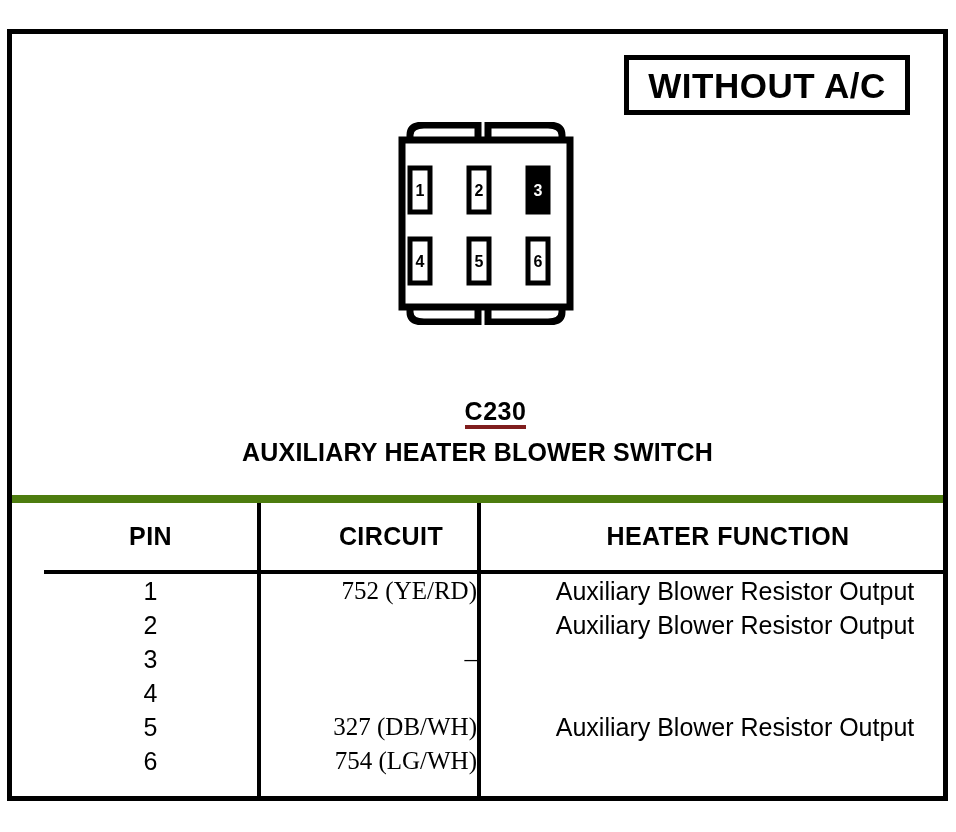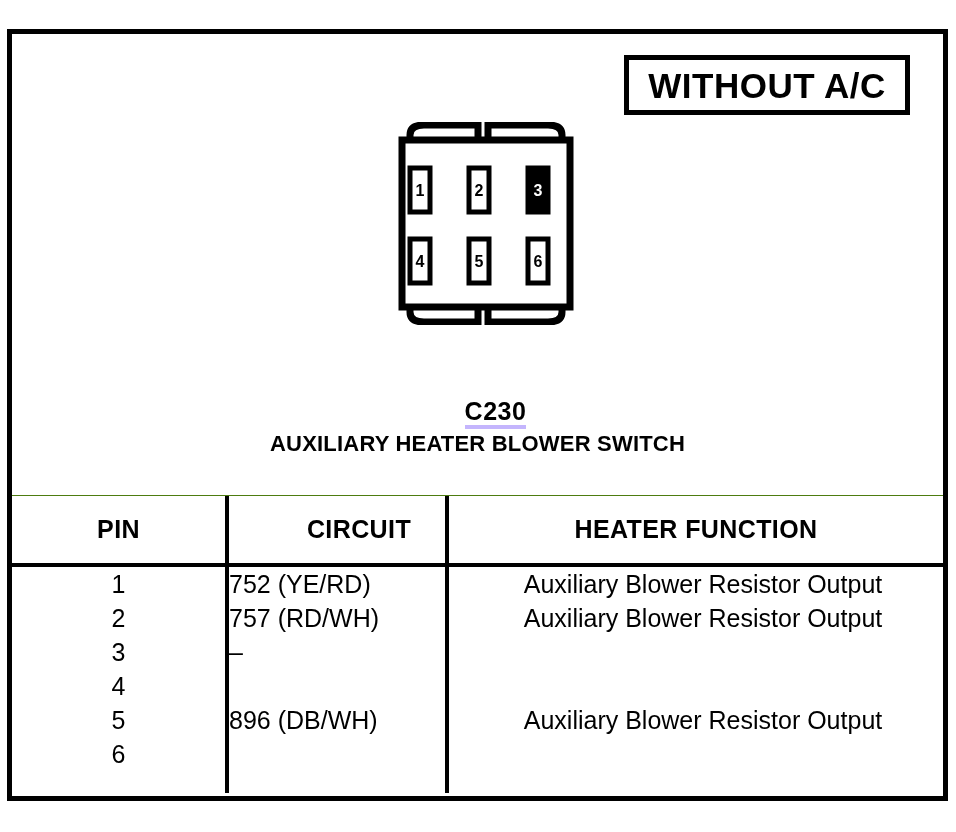--- a/index.html
+++ b/index.html
@@ -69,42 +69,43 @@
     left: 7px;
     top: 398px;
     width: 941px;
     text-align: center;
   }
   .caption .conn-id {
     font-size: 25px;
     font-weight: bold;
     letter-spacing: 0.5px;
     display: inline-block;
-    border-bottom: 4px solid #c4b5fd;
+    border-bottom: 4px solid #7f1d1d;
     padding-bottom: 1px;
     line-height: 1.05;
     margin-left: 36px;
   }
   .caption .conn-name {
-    margin-top: 3px;
-    font-size: 22px;
+    margin-top: 10px;
+    font-size: 25px;
     font-weight: bold;
     letter-spacing: 0.2px;
     line-height: 1.05;
   }
 
   
   .pin-table {
     position: absolute;
     left: 12px;
     top: 495px;
     width: 931px;
     height: 301px;
-    border-top: 1px solid #4d7c0f;
-    box-sizing: border-box;
+    border-top: 8px solid #4d7c0f;
+    box-sizing: border-box;
+    padding-left: 32px;
   }
   .pt-header {
     position: relative;
     height: 71px;
     border-bottom: 4px solid #000;
     box-sizing: border-box;
   }
   .pt-body {
     position: relative;
     height: 226px;
@@ -149,21 +150,22 @@
     white-space: nowrap;
   }
   .row .cell.c-pin {
     left: 0px;
     width: 213px;
     text-align: center;
   }
   .row .cell.c-circuit {
     left: 217px;
     width: 216px;
-    text-align: left;
+    text-align: right;
+    font-family: Liberation Serif, serif;
   }
   .row .cell.c-function {
     left: 451px;
     width: 480px;
     text-align: center;
   }
 </style>
 </head>
 <body>
 
@@ -235,34 +237,34 @@
       <div class="vrule c1"></div>
       <div class="vrule c2"></div>
 
       <div class="row">
         <div class="cell c-pin">1</div>
         <div class="cell c-circuit">752 (YE/RD)</div>
         <div class="cell c-function">Auxiliary Blower Resistor Output</div>
       </div>
       <div class="row">
         <div class="cell c-pin">2</div>
-        <div class="cell c-circuit">757 (RD/WH)</div>
         <div class="cell c-function">Auxiliary Blower Resistor Output</div>
       </div>
       <div class="row">
         <div class="cell c-pin">3</div>
         <div class="cell c-circuit">–</div>
       </div>
       <div class="row">
         <div class="cell c-pin">4</div>
       </div>
       <div class="row">
         <div class="cell c-pin">5</div>
-        <div class="cell c-circuit">896 (DB/WH)</div>
+        <div class="cell c-circuit">327 (DB/WH)</div>
         <div class="cell c-function">Auxiliary Blower Resistor Output</div>
       </div>
       <div class="row">
         <div class="cell c-pin">6</div>
+        <div class="cell c-circuit">754 (LG/WH)</div>
       </div>
     </div>
   </div>
 
 </div>
 
 </body></html>

